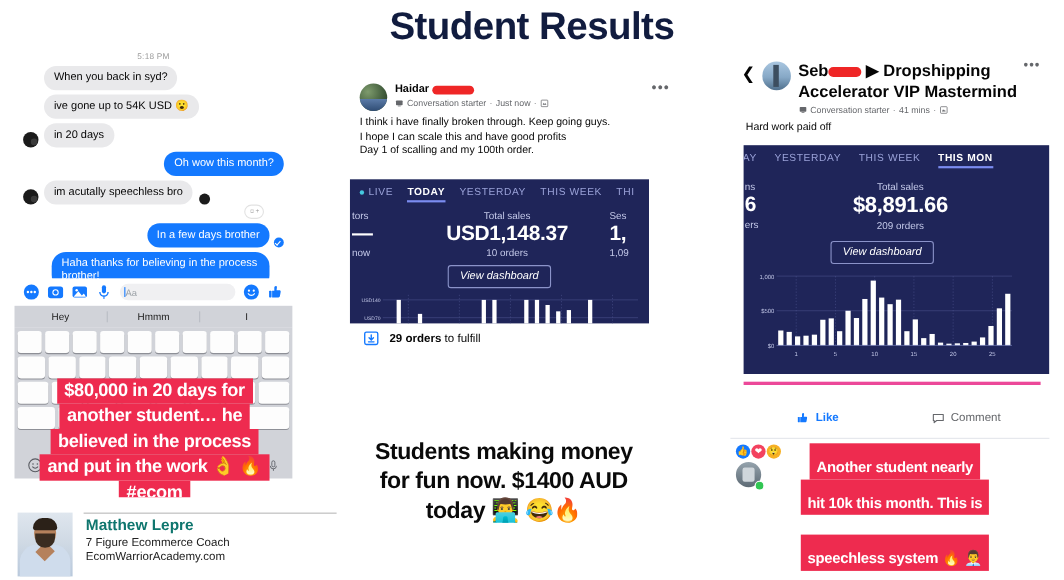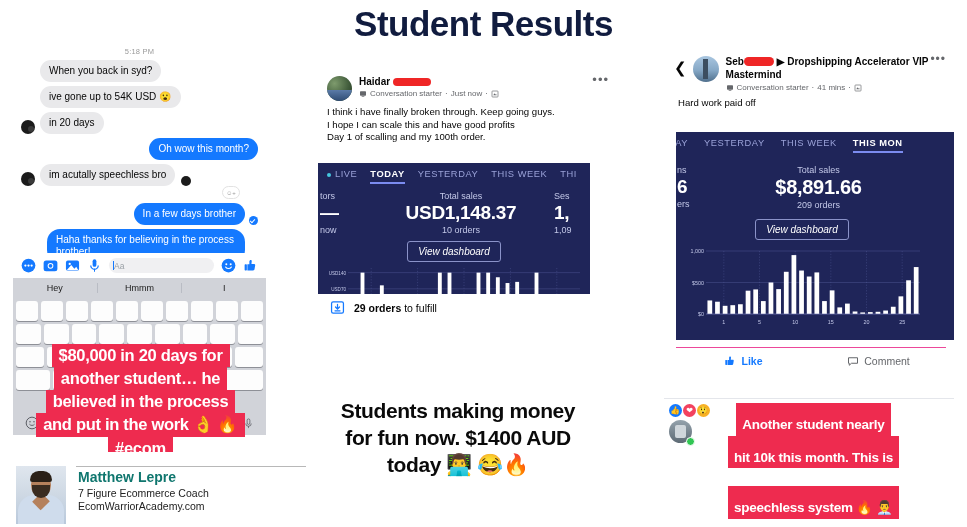--- a/index.html
+++ b/index.html
@@ -269,30 +269,30 @@
   .rp-head { display: flex; align-items: flex-start; padding: 6px 8px 0 4px; }
   .rp-back { font-size: 15px; color: #050505; padding: 4px 6px 0 2px; flex:0 0 auto; line-height: 1;}
   .rp-av {
     width: 26px; height: 26px; border-radius: 50%; flex: 0 0 auto; margin-right: 7px;
     background: linear-gradient(#a9c6e0 0%, #86a8c6 55%, #4f6f8c 100%);
     position: relative; overflow: hidden;
   }
   .rp-av::after{
     content:"";position:absolute;left:10px;top:3px;width:5px;height:20px;background:#3c4e60;
   }
-  .rp-name { font-size: 10px; font-weight: bold; color: #050505; line-height: 1.25; }
+  .rp-name { font-size: 15px; font-weight: bold; color: #050505; line-height: 1.25; }
   .rp-redact{ display:inline-block; height:9px; width:30px; background:#ef2626; border-radius:5px; vertical-align:-1px;}
   .rp-meta { font-size: 8px; color: #65676b; margin-top: 2px; display:flex; align-items:center; gap:3px;}
   .rp-dots { margin-left:auto; color:#65676b; font-size:12px; line-height:6px; letter-spacing:1px;}
   .rp-text { padding: 5px 10px 5px 10px; font-size: 9.6px; color: #050505; }
   .rp-shop { position: absolute; left: 8px; top: 82px; width: 278px; height: 208px; }
   .rp-actions {
     position: absolute; left: 8px; top: 297px; width: 270px;
     display: flex; align-items: center;
-    border-top: 1px solid #ec4899; padding-top: 7px;
+    border-top: 3px solid #ec4899; padding-top: 24px;
     font-size: 10.5px; color: #65676b;
   }
   .rp-act { flex: 1 1 0; display:flex; align-items:center; justify-content:center; gap: 5px; }
   .rp-act.like { color: #1479ff; font-weight: bold; }
   
   .right-caption {
     position: absolute; left: 707px; top: 403px; width: 213px;
     text-align: center; z-index: 7;
   }
   .right-caption .rl {

